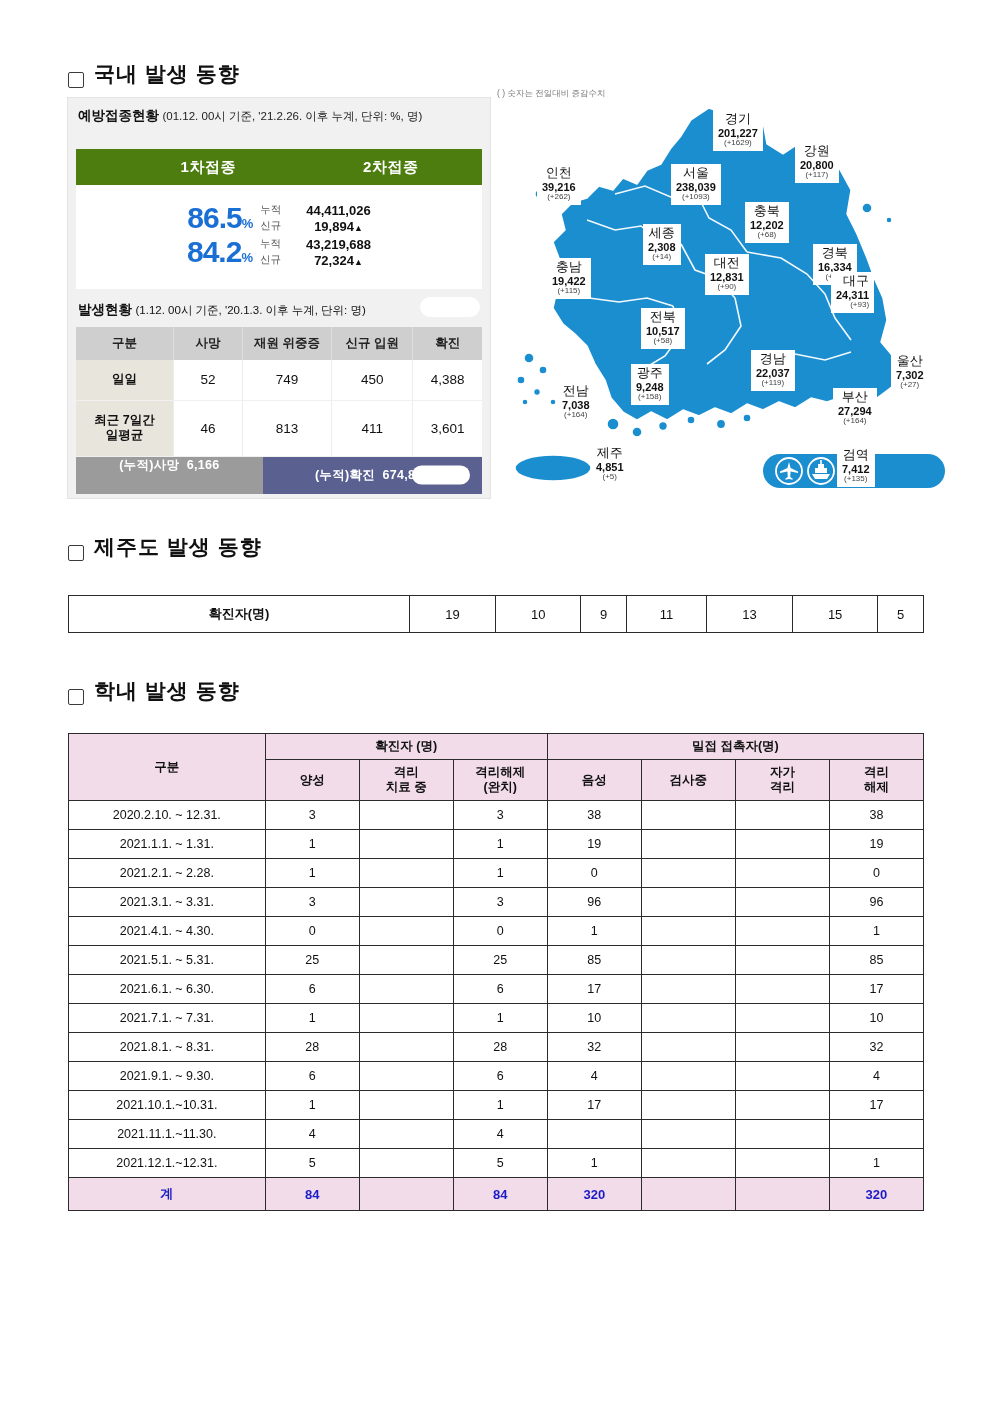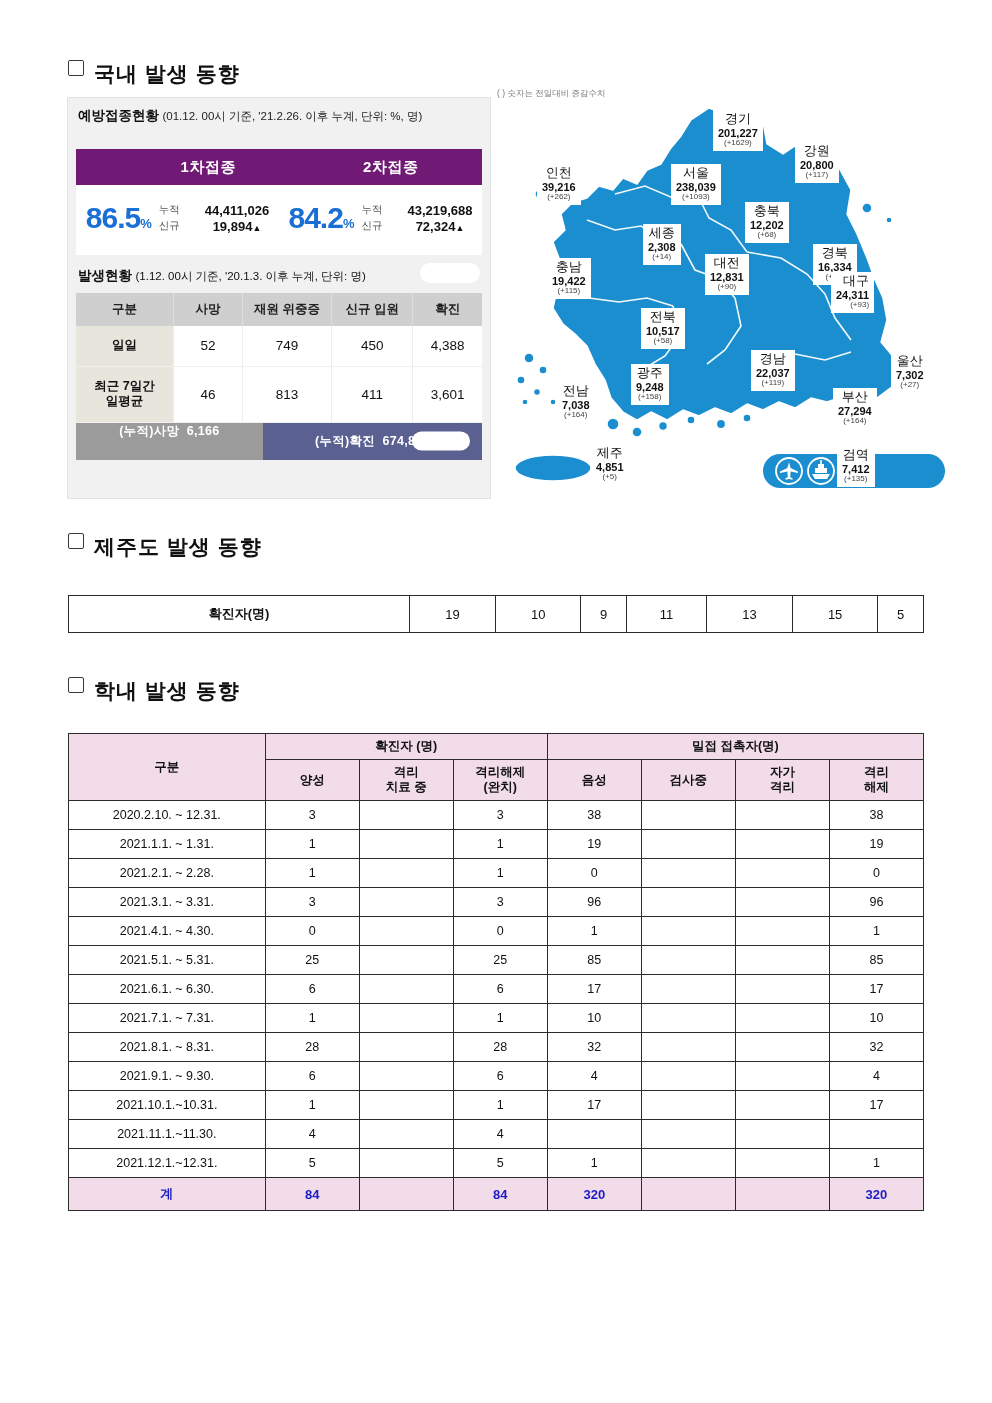--- a/index.html
+++ b/index.html
@@ -10,21 +10,21 @@
     font-family:"Liberation Sans","DejaVu Sans",sans-serif;
     color:#111;
     position:relative;
     overflow:hidden;
   }
   .page{position:relative;width:992px;height:1403px;}
 
   
   .section-head{
     position:absolute;
-    display:flex;align-items:flex-start;gap:10px;
+    display:flex;align-items:flex-end;gap:10px;
     font-size:21px;font-weight:bold;letter-spacing:1px;
   }
   .chk{
     width:14px;height:14px;border:1.6px solid #3a3a3a;border-radius:2px;
     display:inline-block;background:#fff;flex:0 0 auto;
   }
   .sh-text{white-space:nowrap;}
 
   
   .summary-card{
@@ -36,26 +36,26 @@
     padding:9px 10px 24px 10px;font-size:12.5px;
     background:#f1f1f1;
     white-space:nowrap;
   }
   .vac-title b{font-size:13.5px;}
   .vac-title span{font-weight:normal;font-size:11.5px;color:#222;}
 
   .vac-box{
     margin:0 8px;background:#ffffff;
   }
-  .vac-tabs{display:flex;background:#701a75;padding-left:41px;}
+  .vac-tabs{display:flex;background:#4d7c0f;padding-left:41px;}
   .vac-tab{
     flex:1;text-align:center;color:#fff;font-weight:bold;font-size:15px;
     padding:9px 0 8px 0;letter-spacing:0.5px;
   }
-  .vac-body{display:flex;background:#fff;padding:16px 0 20px 0;}
+  .vac-body{display:flex;background:#fff;padding:16px 0 20px 0;flex-direction:column;}
   .vac-col{flex:1;display:flex;align-items:center;justify-content:center;gap:8px;}
   .vac-pct{
     font-size:30px;font-weight:bold;color:#1a6fd4;letter-spacing:-1px;
   }
   .vac-pct .u{font-size:13px;font-weight:bold;color:#1a6fd4;}
   .vac-nums{display:grid;grid-template-columns:auto auto;gap:1px 25px;font-size:12px;}
   .vac-lbl{color:#555;font-size:10.5px;align-self:center;}
   .vac-val{font-weight:bold;font-size:13px;text-align:center;white-space:nowrap;}
   .up{font-size:9px;color:#111;}
 

